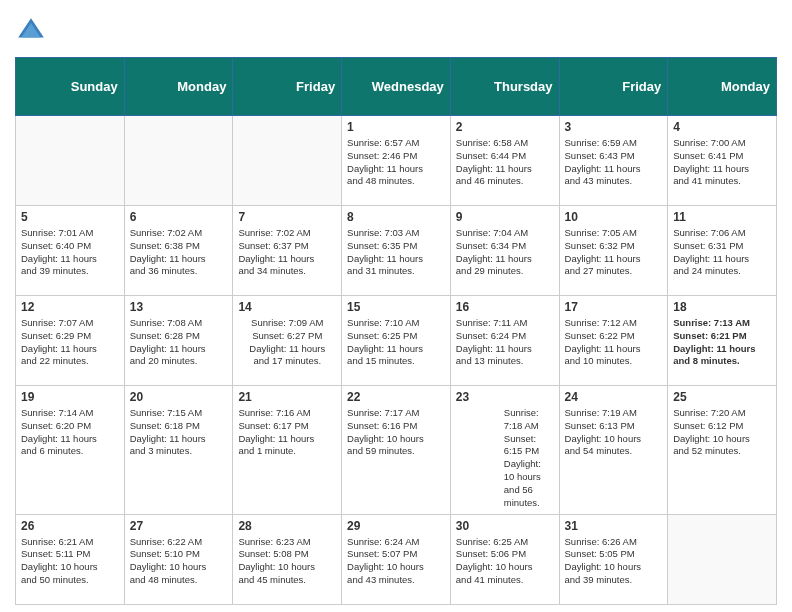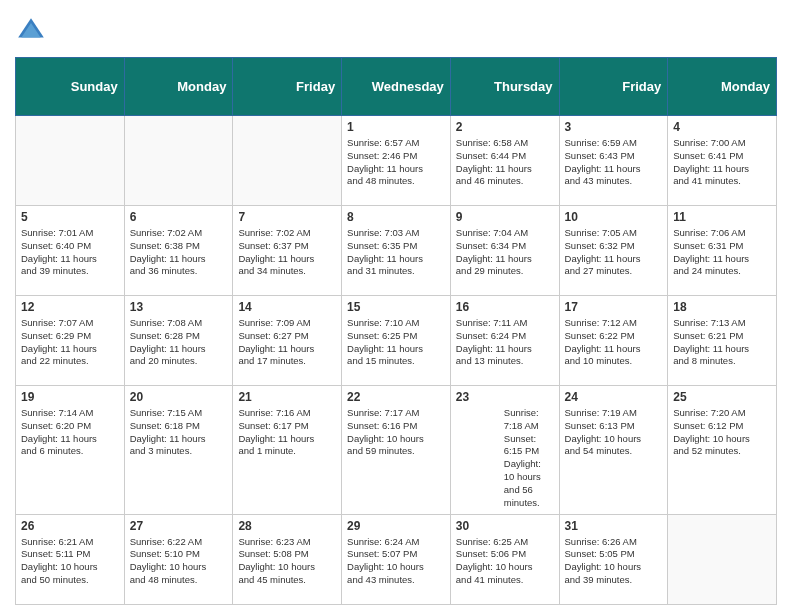--- a/index.html
+++ b/index.html
@@ -228,21 +228,21 @@
           </td>
           <td>
             <span class="day-number">13</span>
             <div class="day-info" style="white-space: pre-line;">Sunrise: 7:08 AM
 Sunset: 6:28 PM
 Daylight: 11 hours
 and 20 minutes.</div>
           </td>
           <td>
             <span class="day-number">14</span>
-            <div class="day-info" style="white-space: pre-line;">Sunrise: 7:09 AM
+            <div class="day-info" style="white-space: pre-line; text-align: center;">Sunrise: 7:09 AM
 Sunset: 6:27 PM
 Daylight: 11 hours
 and 17 minutes.</div>
           </td>
           <td>
             <span class="day-number">15</span>
             <div class="day-info" style="white-space: pre-line;">Sunrise: 7:10 AM
 Sunset: 6:25 PM
 Daylight: 11 hours
 and 15 minutes.</div>
@@ -256,21 +256,21 @@
           </td>
           <td>
             <span class="day-number">17</span>
             <div class="day-info" style="white-space: pre-line;">Sunrise: 7:12 AM
 Sunset: 6:22 PM
 Daylight: 11 hours
 and 10 minutes.</div>
           </td>
           <td>
             <span class="day-number">18</span>
-            <div class="day-info" style="white-space: pre-line;">Sunrise: 7:13 AM
+            <div class="day-info" style="white-space: pre-line; font-weight: bold;">Sunrise: 7:13 AM
 Sunset: 6:21 PM
 Daylight: 11 hours
 and 8 minutes.</div>
           </td>
         </tr>
         <tr>
           <td>
             <span class="day-number">19</span>
             <div class="day-info" style="white-space: pre-line;">Sunrise: 7:14 AM
 Sunset: 6:20 PM

